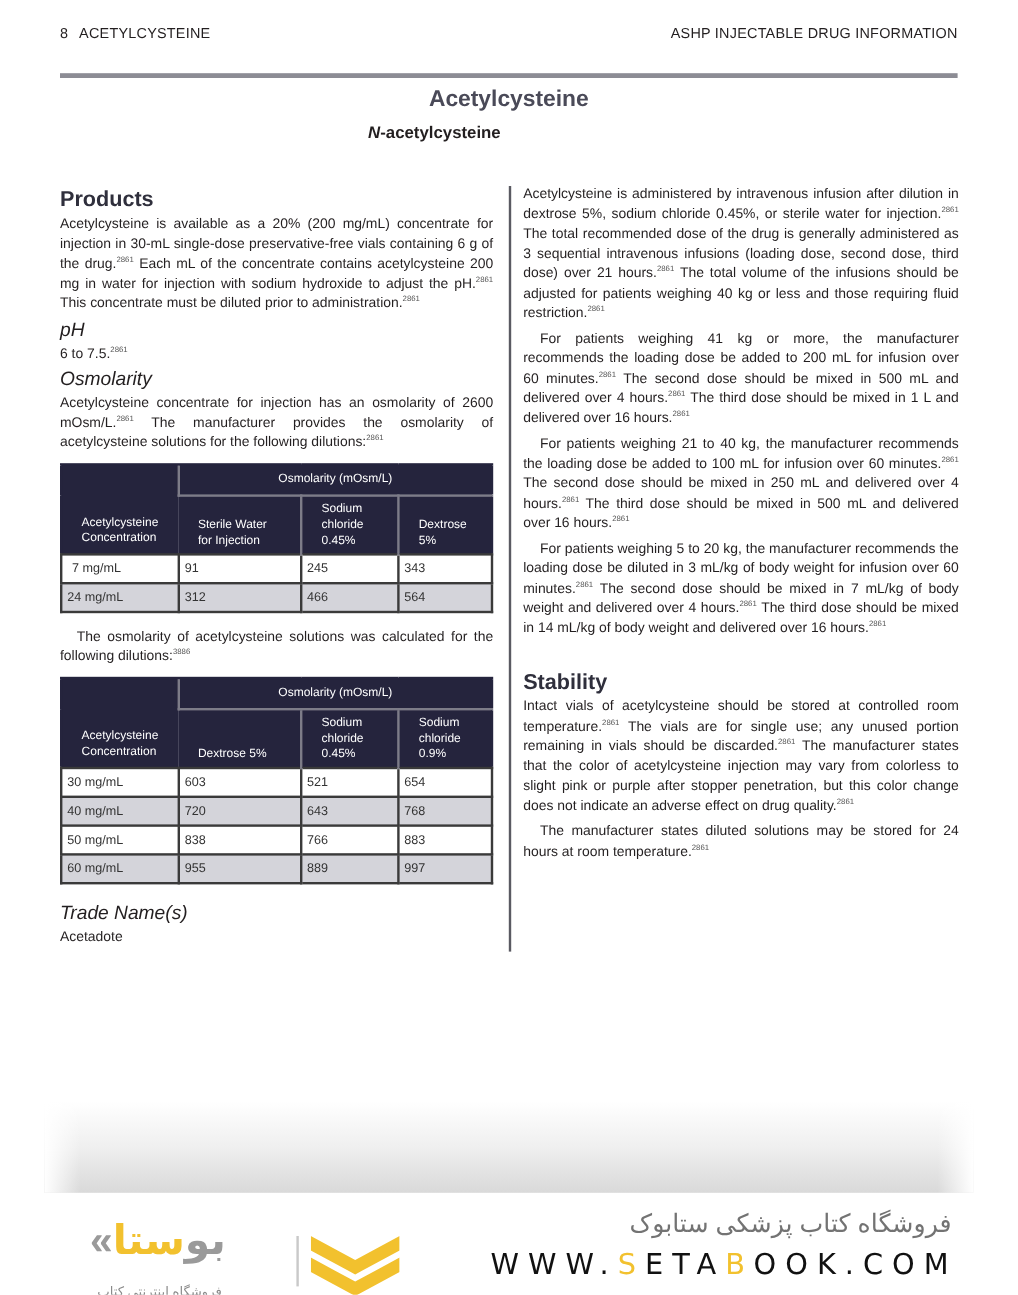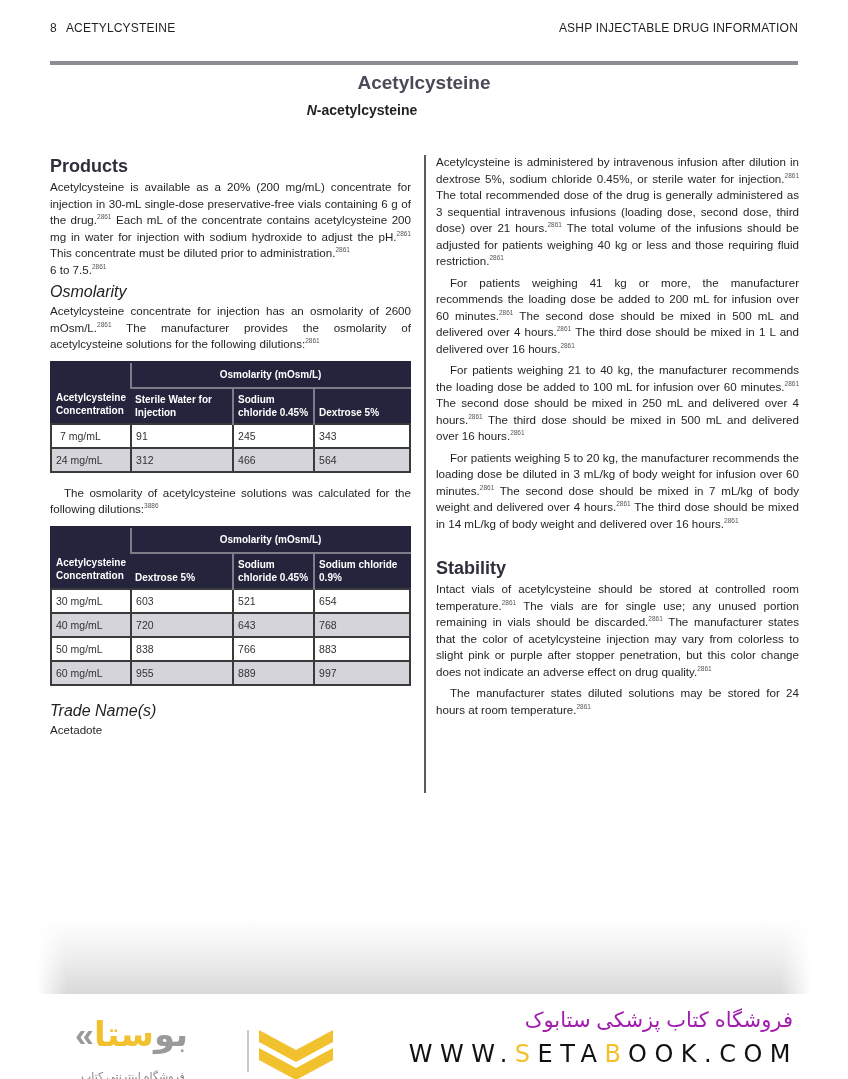--- a/index.html
+++ b/index.html
@@ -23,21 +23,21 @@
   .col-divider { position: absolute; left: 424px; top: 155px; width: 2px; height: 638px; background: #5a5a62; }
 
   h2 { font-size: 18px; font-weight: bold; color: #2f2f3c; line-height: 24px; margin-bottom: 1px; }
   h3 { font-size: 16px; font-style: italic; font-weight: normal; color: #231f20; line-height: 22px; margin-top: 3px; }
 
   p { font-size: 11.6px; line-height: 16.5px; text-align: justify; color: #231f20; }
   p.indent { text-indent: 14px; margin-top: 5px; }
   sup { font-size: 6.5px; vertical-align: 5px; line-height: 0; color: #555; }
 
   table.osm { width: 361px; border-collapse: collapse; margin-top: 8px; font-size: 10.5px; }
-  table.osm th { background: #25243d; color: #ffffff; font-weight: bold; text-align: left; font-size: 10px; line-height: 13px; padding: 4px 4px; vertical-align: bottom; border-left: 2px solid #7d7c88; }
+  table.osm th { background: #25243d; color: #ffffff; font-weight: normal; text-align: left; font-size: 10px; line-height: 13px; padding: 4px 16px; vertical-align: bottom; border-left: 2px solid #7d7c88; }
   table.osm th:first-child { border-left: none; }
   table.osm th.group { text-align: center; height: 26px; vertical-align: middle; border-bottom: 2px solid #7d7c88; }
   table.osm th.rowhead { vertical-align: bottom; padding-bottom: 6px; }
   table.osm td { border: 2px solid #3a3a3a; padding: 0 4px; height: 24px; color: #333; font-size: 10.5px; }
   table.osm tr.alt td { background: #d4d4da; }
   table.osm thead tr:first-child th { border-top: 2px solid #25243d; }
   table.osm { border: 2px solid #25243d; }
 
   .footer-fade { position: absolute; left: 37px; top: 918px; width: 774px; height: 76px;
     background: linear-gradient(to bottom, rgba(255,255,255,0) 0%, rgba(235,235,235,0.8) 50%, #d9d9d9 100%); }
@@ -46,21 +46,21 @@
   .footer-fade::after { right: 0; background: linear-gradient(to left, #ffffff, rgba(255,255,255,0)); }
 
   .logo { position: absolute; left: 75px; top: 1008px; width: 265px; height: 70px; }
   .logo-word { position: absolute; left: 0; top: 6px; font-size: 34px; font-weight: bold; letter-spacing: -1px; }
   .logo-word .gray { color: #9a9a9a; }
   .logo-word .gold { color: #f2c12e; }
   .logo-tag { position: absolute; left: 6px; top: 62px; font-size: 11px; color: #8a8a8a; direction: rtl; }
   .logo-sep { position: absolute; left: 172px; top: 22px; width: 2px; height: 42px; background: #c9c9c9; }
   .logo-mark { position: absolute; left: 184px; top: 18px; width: 74px; height: 56px; }
 
-  .shop-name { position: absolute; right: 55px; top: 1008px; font-size: 21px; color: #a21caf; direction: rtl; text-align: right; }
+  .shop-name { position: absolute; right: 55px; top: 1008px; font-size: 21px; color: #737373; direction: rtl; text-align: right; }
   .shop-url { position: absolute; right: 50px; top: 1040px; font-size: 24px; letter-spacing: 7.5px; color: #111; font-family: "DejaVu Sans", sans-serif; }
   .shop-url .hl { color: #f2c12e; }
 </style>
 </head>
 <body>
 
 <div class="running-head">
   <span class="left">
     <span class="pg">8</span><span>ACETYLCYSTEINE</span>
   </span>
@@ -68,20 +68,21 @@
 </div>
 <div class="rule"></div>
 
 <div class="title">Acetylcysteine</div>
 <div class="subtitle"><i>N</i><span>-acetylcysteine</span></div>
 
 <div class="col col-left">
   <h2>Products</h2>
   <p><span>Acetylcysteine is available as a 20% (200 mg/mL) concentrate for injection in 30-mL single-dose preservative-free vials containing 6 g of the drug.</span><sup>2861</sup><span> Each mL of the concentrate contains acetylcysteine 200 mg in water for injection with sodium hydroxide to adjust the pH.</span><sup>2861</sup><span> This concentrate must be diluted prior to administration.</span><sup>2861</sup></p>
 
+  <h3>pH</h3>
   <p><span>6 to 7.5.</span><sup>2861</sup></p>
 
   <h3>Osmolarity</h3>
   <p><span>Acetylcysteine concentrate for injection has an osmolarity of 2600 mOsm/L.</span><sup>2861</sup><span> The manufacturer provides the osmolarity of acetylcysteine solutions for the following dilutions:</span><sup>2861</sup></p>
 
   <table class="osm">
     <thead>
       <tr>
         <th class="rowhead" rowspan="2" style="width:78px;">Acetylcysteine Concentration</th>
         <th class="group" colspan="3">Osmolarity (mOsm/L)</th>

